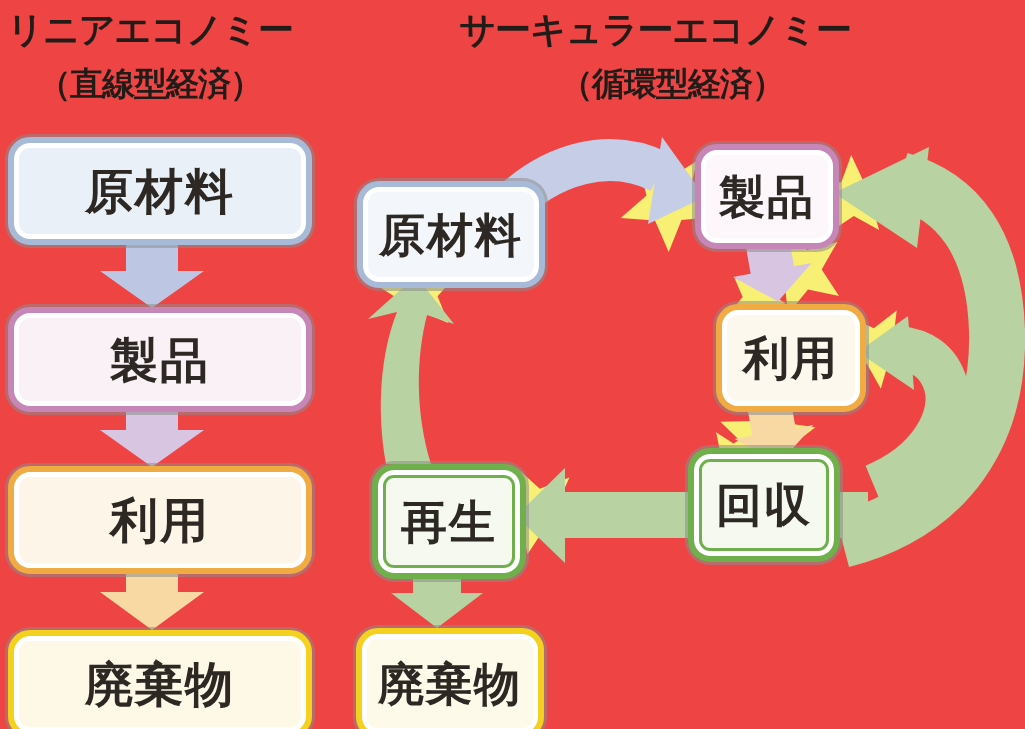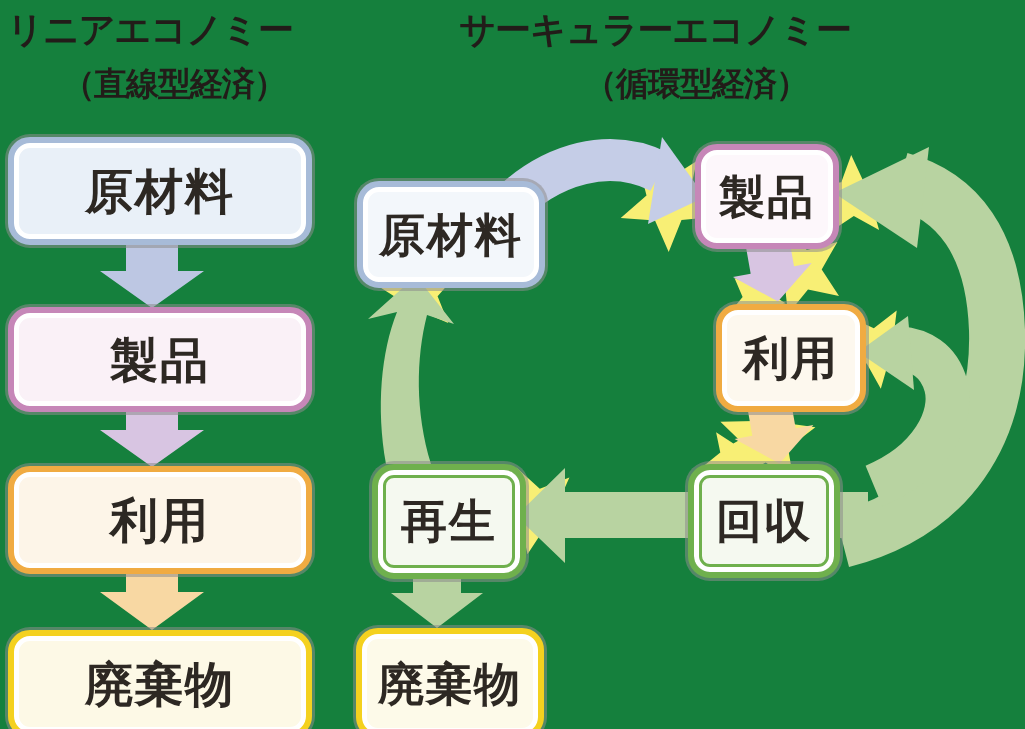--- a/index.html
+++ b/index.html
@@ -1,26 +1,26 @@
 <!DOCTYPE html>
 <html><head>
 <meta charset="utf-8">
 <style>
   html,body{margin:0;padding:0;background:#000;}
   #canvas{
-    position:relative;width:1025px;height:729px;background:#15803d;
+    position:relative;width:1025px;height:729px;background:#ef4444;
     overflow:hidden;font-family:"DejaVu Sans",sans-serif;
   }
   #arrow-layer{position:absolute;left:0;top:0;z-index:1;}
   .title{
     position:absolute;z-index:3;text-align:center;font-weight:bold;
     color:#221c19;letter-spacing:-1px;white-space:nowrap;
   }
   .title.main{font-size:36px;}
-  .title.sub{font-size:33px;padding-left:24px;}
+  .title.sub{font-size:33px;}
   .box{
     position:absolute;z-index:2;border-style:solid;border-width:6px;
     border-radius:22px;display:flex;align-items:center;justify-content:center;
     box-shadow:0 0 0 3px rgba(141,141,141,.55), inset 0 0 0 5px #fff;
   }
   .box.double{
     box-shadow:0 0 0 3px rgba(141,141,141,.55),
                inset 0 0 0 5px #fff,
                inset 0 0 0 8px currentColor;
   }
@@ -93,23 +93,23 @@
 
   <div class="box" style="left: 357px; top: 181px; width: 176px; height: 95px; border-color: rgb(167, 187, 216); color: rgb(167, 187, 216); background: rgb(243, 247, 251);">
     <span class="box-label fs-m">原材料</span>
   </div>
   <div class="box" style="left: 695px; top: 144px; width: 132px; height: 93px; border-color: rgb(198, 135, 184); color: rgb(198, 135, 184); background: rgb(253, 247, 251);">
     <span class="box-label fs-m">製品</span>
   </div>
   <div class="box" style="left: 716px; top: 304px; width: 138px; height: 96px; border-color: rgb(240, 171, 66); color: rgb(240, 171, 66); background: rgb(253, 248, 238);">
     <span class="box-label fs-m">利用</span>
   </div>
-  <div class="box double" style="left: 688px; top: 464px; width: 140px; height: 102px; border-color: rgb(111, 176, 77); color: rgb(111, 176, 77); background: rgb(245, 249, 240); align-items: center;">
+  <div class="box double" style="left: 688px; top: 448px; width: 140px; height: 102px; border-color: rgb(111, 176, 77); color: rgb(111, 176, 77); background: rgb(245, 249, 240); align-items: center;">
     <span class="box-label fs-m">回収</span>
   </div>
-  <div class="box double" style="left: 372px; top: 464px; width: 142px; height: 103px; border-color: rgb(111, 176, 77); color: rgb(111, 176, 77); background: rgb(245, 249, 240); font-family: Liberation Serif, serif;">
+  <div class="box double" style="left: 372px; top: 464px; width: 142px; height: 103px; border-color: rgb(111, 176, 77); color: rgb(111, 176, 77); background: rgb(245, 249, 240);">
     <span class="box-label fs-m">再生</span>
   </div>
   <div class="box" style="left: 356px; top: 628px; width: 176px; height: 99px; border-color: rgb(244, 209, 31); color: rgb(244, 209, 31); background: rgb(253, 250, 233);">
     <span class="box-label fs-m">廃棄物</span>
   </div>
 
 </div>
 
 </body></html>

